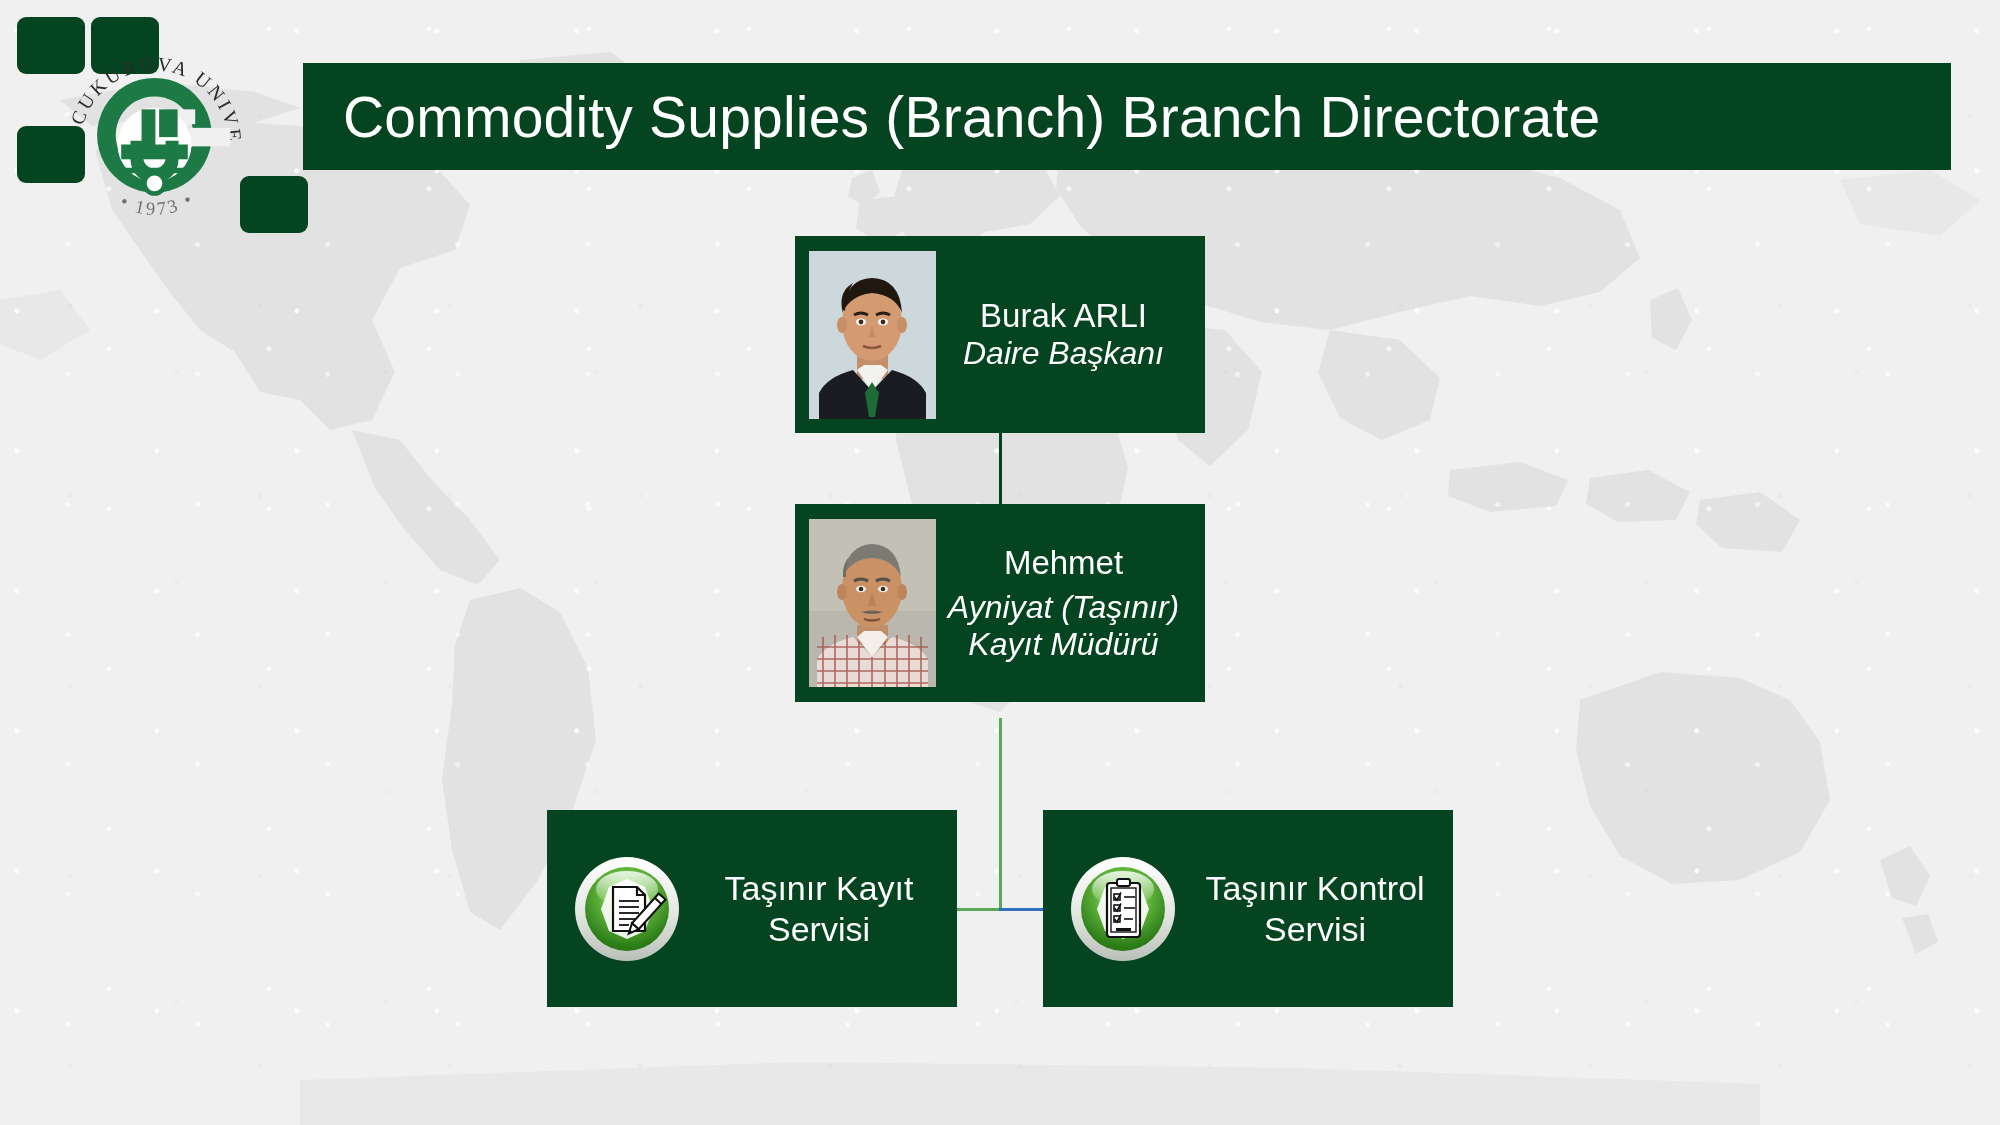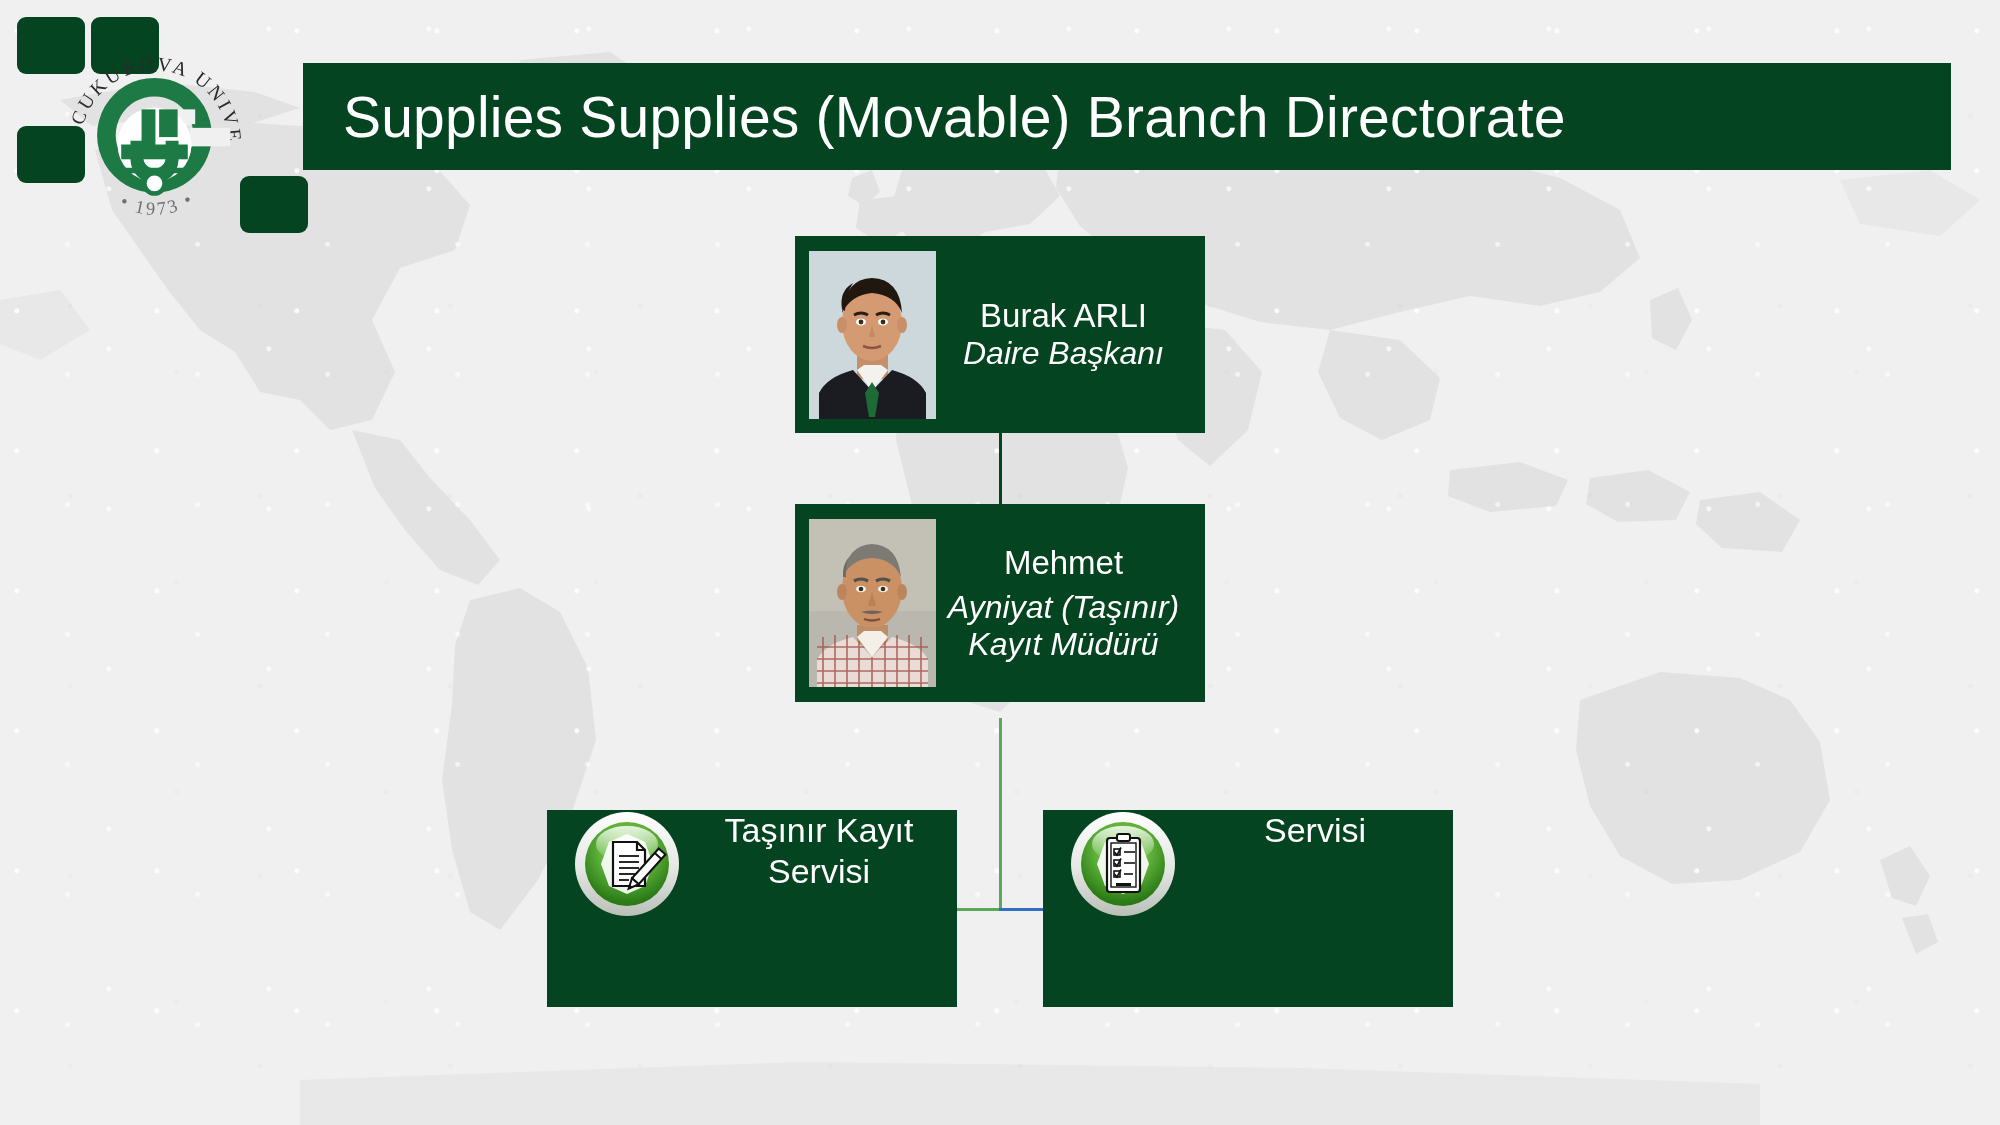--- a/index.html
+++ b/index.html
@@ -95,20 +95,21 @@
   }
   .person-name { font-size: 33px; }
   .person-title { font-size: 32px; font-style: italic; }
   .gap-sm { height: 8px; }
 
   
   .service-card {
     position: absolute;
     background: #054420;
     display: flex;
+    align-items: center;
     padding-left: 26px;
   }
   .svc-icon { flex: 0 0 auto; width: 108px; height: 108px; }
   .svc-icon svg { display: block; width: 100%; height: 100%; }
   .svc-label {
     flex: 1 1 auto;
     color: #ffffff;
     text-align: center;
     font-size: 34px;
     line-height: 1.2;
@@ -199,21 +200,21 @@
         <rect x="105" y="62" width="20" height="30"></rect>
         <path d="M74,96 L74,116 A26,26 0 0 0 126,116 L126,96 L112,96 L112,114 A12,12 0 0 1 88,114 L88,96 Z"></path>
         <rect x="64" y="100" width="72" height="16"></rect>
       </g>
       <circle cx="100" cy="142" r="11" fill="#ffffff" stroke="#1d7a45" stroke-width="5"></circle>
       <path d="M68,128 L132,128" stroke="#1d7a45" stroke-width="6" fill="none"></path>
     </svg>
   </div>
 
   <div class="title-bar">
-    <span class="title-text">Supplies Supplies (Movable) Branch Directorate</span>
+    <span class="title-text">Commodity Supplies (Branch) Branch Directorate</span>
   </div>
 
   <div class="conn conn-v-dark" style="left:999px; top:425px; height:95px;"></div>
 
   <div class="conn conn-v-green" style="left:999px; top:718px; height:192px;"></div>
 
   <div class="conn conn-h-green" style="left:957px; top:908px; width:45px;"></div>
 
   <div class="conn conn-h-blue" style="left:999px; top:908px; width:46px;"></div>
 
@@ -402,17 +403,18 @@
             <path d="M45.5,64 L48,67 L52,59.5"></path>
             <path d="M55,64 L64,64"></path>
           </g>
           <rect x="47" y="73" width="15" height="3" fill="#111"></rect>
 
           <rect x="48" y="24" width="13" height="7" rx="2" fill="#ffffff" stroke="#111" stroke-width="2"></rect>
         </g>
       </svg>
     </div>
     <div class="svc-label">
+      <div>Taşınır Kontrol</div>
       <div>Servisi</div>
     </div>
   </div>
 
 </div>
 
 </body></html>

